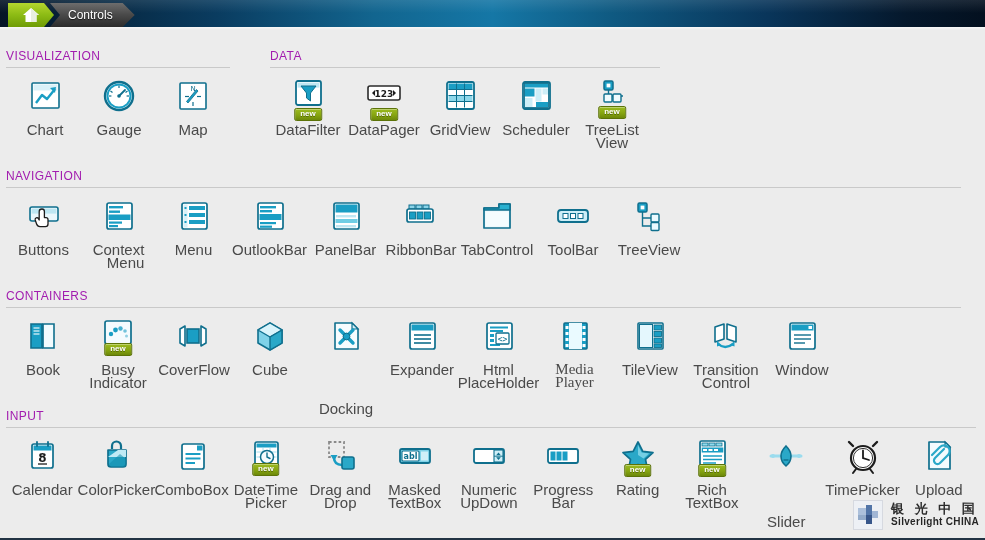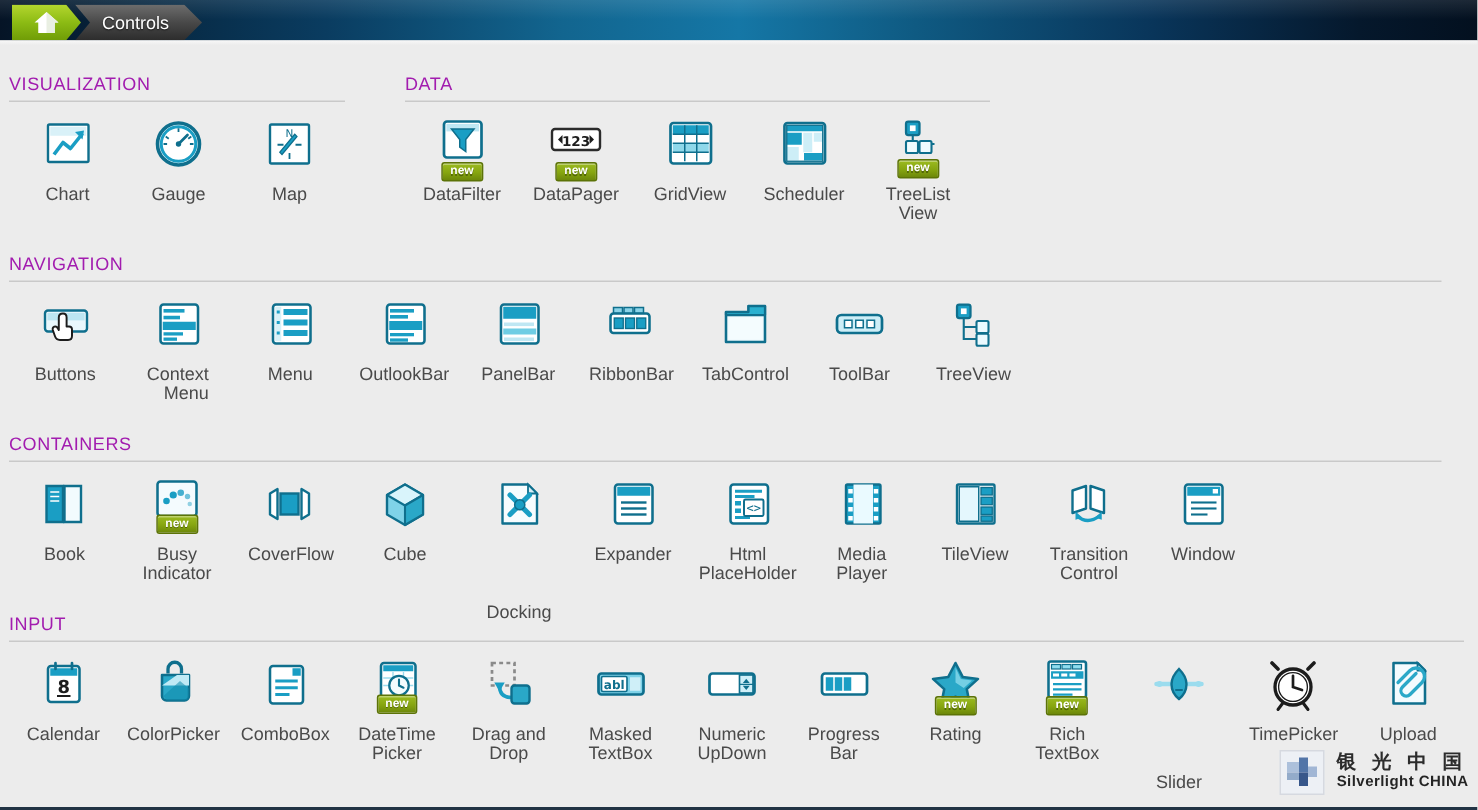--- a/index.html
+++ b/index.html
@@ -66,21 +66,21 @@
   .tile {
     display:flex; flex-direction:column; align-items:center;
     padding-top:8px; cursor:pointer;
     text-align:center;
   }
   .tile .ico-wrap {
     position:relative; width:44px; height:42px;
     display:flex; align-items:center; justify-content:center;
   }
   .tile .lbl {
-    margin-top:5px; font-size:12px; color:#4a4a4a; line-height:13px;
+    margin-top:5px; font-size:15px; color:#4a4a4a; line-height:13px;
     white-space:pre-line;
   }
   .badge-new {
     position:absolute; left:50%; transform:translateX(-50%);
     bottom:-3px;
     background: linear-gradient(to bottom, #9cbb20 0%, #86a510 55%, #6d880a 100%);
     border:1px solid #5c7307;
     border-radius:2px;
     color:#fff; font-size:8px; font-weight:bold;
     padding:0px 5px 1px 5px; line-height:10px;
@@ -499,21 +499,21 @@
               <rect x="11" y="26" width="10" height="2"></rect>
             </g>
             <rect x="17" y="15" width="13" height="11" rx="1" fill="#ffffff" stroke="#0f6f8d" stroke-width="1.3"></rect>
             <text x="23.5" y="23.5" font-size="8" fill="#0f6f8d" text-anchor="middle" font-family="DejaVu Sans Mono">&lt;&gt;</text>
           </svg>
         </div>
         <div class="lbl">Html
 PlaceHolder</div>
       </div>
 
-      <div class="tile" style="width:75px;">
+      <div class="tile" style="width:75px;font-family:Liberation Serif, serif;">
         <div class="ico-wrap">
           <svg width="40" height="38" viewBox="0 0 40 38">
             <rect x="9" y="5" width="23" height="26" rx="1" fill="#1a9ec4" stroke="#0f6f8d" stroke-width="1.6"></rect>
             <rect x="14" y="5" width="13" height="26" fill="#eafaff"></rect>
             <g fill="#ffffff">
               <rect x="10.5" y="8" width="3" height="3"></rect>
               <rect x="10.5" y="14" width="3" height="3"></rect>
               <rect x="10.5" y="20" width="3" height="3"></rect>
               <rect x="10.5" y="26" width="3" height="3"></rect>
               <rect x="27.5" y="8" width="3" height="3"></rect>

